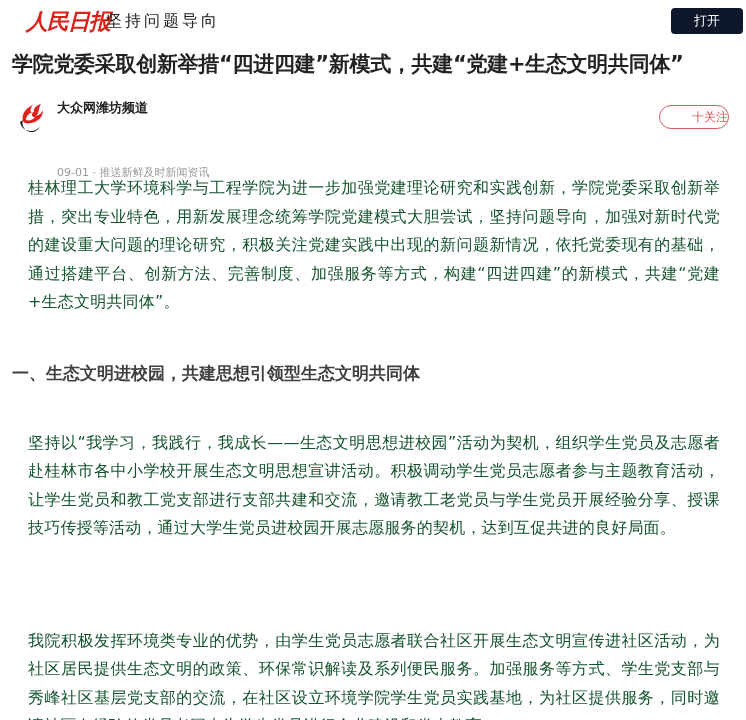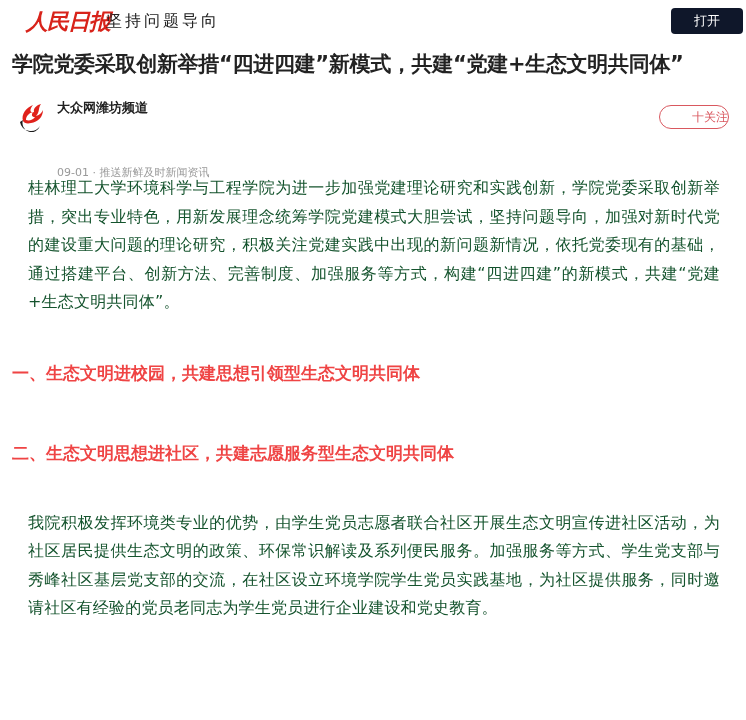--- a/index.html
+++ b/index.html
@@ -14,21 +14,21 @@
     .title { position:absolute; left:12px; top:48px; width:730px; font-size:21px; font-weight:bold;
              color:#222; line-height:32px; white-space:nowrap; letter-spacing:-0.3px; }
     .author { position:absolute; left:0; top:95px; width:654px; height:48px; }
     .avatar { position:absolute; left:14px; top:7px; width:32px; height:32px; }
     .author-name { position:absolute; left:57px; top:4px; font-size:13px; font-weight:bold; color:#222; line-height:18px; }
     .author-meta { position:absolute; left:57px; top:24px; font-size:11px; color:#999; line-height:16px;margin-top:46px; }
     .follow-btn { position:absolute; left:659px; top:10px; width:70px; height:24px; border:1px solid #d9585f;
                   border-radius:13px; color:#d9585f; font-size:12px; line-height:24px; text-align:right; cursor:pointer; box-sizing:border-box;font-family:Liberation Mono, monospace; }
     .content { position:absolute; left:12px; top:158px; width:724px; }
     .para { font-size:16px; line-height:28.5px; color:#14532d; margin:16px; text-align:justify; letter-spacing:0.2px; }
-    .heading { font-size:17px; font-weight:bold; color:#ef4444; line-height:28px; margin:0; }
+    .heading { font-size:17px; font-weight:bold; color:#404040; line-height:28px; margin:0; }
     .gap { height:26px; }
   </style>
 </head>
 <body>
 
 <div class="topbar">
   <div class="logo">人民日报</div>
   <div class="slogan">坚持问题导向</div>
   <div class="open-btn">打开</div>
 </div>
@@ -46,17 +46,17 @@
   <div class="author-name">大众网潍坊频道</div>
   <div class="author-meta">09-01 · 推送新鲜及时新闻资讯</div>
   <div class="follow-btn">十关注</div>
 </div>
 
 <div class="content">
   <p class="para">桂林理工大学环境科学与工程学院为进一步加强党建理论研究和实践创新，学院党委采取创新举措，突出专业特色，用新发展理念统筹学院党建模式大胆尝试，坚持问题导向，加强对新时代党的建设重大问题的理论研究，积极关注党建实践中出现的新问题新情况，依托党委现有的基础，通过搭建平台、创新方法、完善制度、加强服务等方式，构建“四进四建”的新模式，共建“党建+生态文明共同体”。</p>
   <div class="gap"></div>
   <p class="heading">一、生态文明进校园，共建思想引领型生态文明共同体</p>
   <div class="gap"></div>
+  <p class="para">坚持以“我学习，我践行，我成长——生态文明思想进校园”活动为契机，组织学生党员及志愿者赴桂林市各中小学校开展生态文明思想宣讲活动。积极调动学生党员志愿者参与主题教育活动，让学生党员和教工党支部进行支部共建和交流，邀请教工老党员与学生党员开展经验分享、授课技巧传授等活动，通过大学生党员进校园开展志愿服务的契机，达到互促共进的良好局面。</p>
   <div class="gap"></div>
-  <p class="heading">二、生态文明思想进社区，共建志愿服务型生态文明共同体</p>
   <div class="gap"></div>
   <p class="para">我院积极发挥环境类专业的优势，由学生党员志愿者联合社区开展生态文明宣传进社区活动，为社区居民提供生态文明的政策、环保常识解读及系列便民服务。加强服务等方式、学生党支部与秀峰社区基层党支部的交流，在社区设立环境学院学生党员实践基地，为社区提供服务，同时邀请社区有经验的党员老同志为学生党员进行企业建设和党史教育。</p>
 </div>
 
 </body></html>

